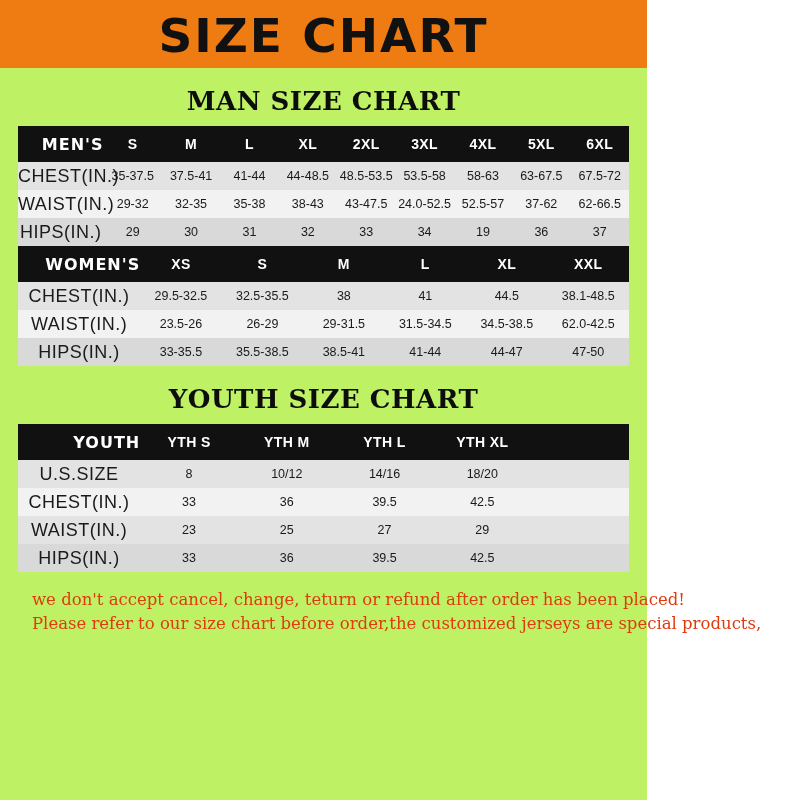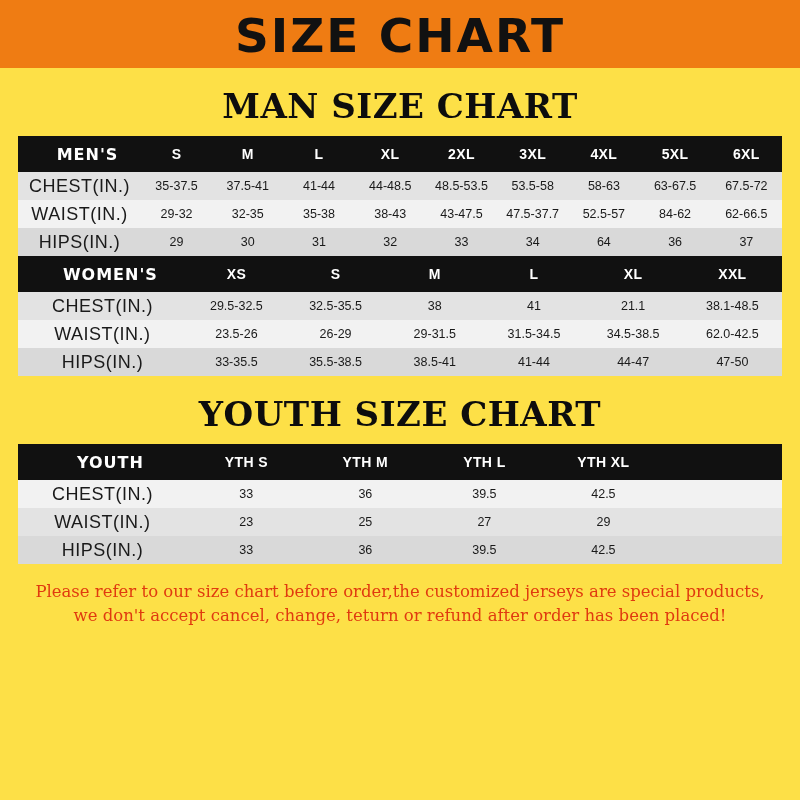--- a/index.html
+++ b/index.html
@@ -8,23 +8,23 @@
   }
   body {
     width: 800px;
     height: 800px;
     background: #ffffff;
     font-family: "Liberation Sans", sans-serif;
     overflow: hidden;
   }
   .page {
     position: relative;
-    width: 800px;
+    width: 647px;
     height: 800px;
-    background: #fde047;
+    background: #bef264;
     box-sizing: border-box;
   }
   
   .header-band {
     position: relative;
     height: 68px;
     background: #ef7c13;
     display: flex;
     align-items: center;
     justify-content: center;
@@ -39,21 +39,21 @@
     margin-top: 2px;
   }
   .content {
     padding: 0 18px;
     box-sizing: border-box;
   }
   .section-title {
     text-align: center;
     font-family: "DejaVu Serif", serif;
     font-weight: bold;
-    font-size: 34px;
+    font-size: 26px;
     color: #0d0d0d;
     letter-spacing: 0.5px;
     margin: 18px 0 10px 0;
   }
   table.size-table {
     width: 100%;
     border-collapse: collapse;
     table-layout: fixed;
   }
   table.size-table th,
@@ -68,22 +68,22 @@
   }
   table.size-table thead th {
     background: #111111;
     color: #ffffff;
     font-weight: bold;
     font-size: 14px;
     height: 36px;
     letter-spacing: 0.4px;
   }
   table.size-table thead th.rowlabel {
-    text-align: center;
-    padding-left: 16px;
+    text-align: right;
+    padding-left: 0;
     font-family: "DejaVu Sans", sans-serif;
     font-size: 16px;
     letter-spacing: 1px;
   }
   table.size-table tbody td.rowlabel {
     font-weight: normal;
     letter-spacing: 0.5px;
     font-size: 18px;
   }
   table.size-table tbody tr.shade-a td {
@@ -152,34 +152,34 @@
           <td>63-67.5</td>
           <td>67.5-72</td>
         </tr>
         <tr class="shade-b">
           <td class="rowlabel">WAIST(IN.)</td>
           <td>29-32</td>
           <td>32-35</td>
           <td>35-38</td>
           <td>38-43</td>
           <td>43-47.5</td>
-          <td>47.5-37.7</td>
+          <td>24.0-52.5</td>
           <td>52.5-57</td>
-          <td>84-62</td>
+          <td>37-62</td>
           <td>62-66.5</td>
         </tr>
         <tr class="shade-c">
           <td class="rowlabel">HIPS(IN.)</td>
           <td>29</td>
           <td>30</td>
           <td>31</td>
           <td>32</td>
           <td>33</td>
           <td>34</td>
-          <td>64</td>
+          <td>19</td>
           <td>36</td>
           <td>37</td>
         </tr>
       </tbody>
     </table>
 
     <table class="size-table tbl-women">
       <thead>
         <tr>
           <th class="rowlabel" style="width:20%">WOMEN'S</th>
@@ -191,21 +191,21 @@
           <th>XXL</th>
         </tr>
       </thead>
       <tbody>
         <tr class="shade-a">
           <td class="rowlabel">CHEST(IN.)</td>
           <td>29.5-32.5</td>
           <td>32.5-35.5</td>
           <td>38</td>
           <td>41</td>
-          <td>21.1</td>
+          <td>44.5</td>
           <td>38.1-48.5</td>
         </tr>
         <tr class="shade-b">
           <td class="rowlabel">WAIST(IN.)</td>
           <td>23.5-26</td>
           <td>26-29</td>
           <td>29-31.5</td>
           <td>31.5-34.5</td>
           <td>34.5-38.5</td>
           <td>62.0-42.5</td>
@@ -228,20 +228,28 @@
         <tr>
           <th class="rowlabel" style="width:20%">YOUTH</th>
           <th>YTH S</th>
           <th>YTH M</th>
           <th>YTH L</th>
           <th>YTH XL</th>
           <th></th>
         </tr>
       </thead>
       <tbody>
+        <tr class="shade-a">
+          <td class="rowlabel">U.S.SIZE</td>
+          <td>8</td>
+          <td>10/12</td>
+          <td>14/16</td>
+          <td>18/20</td>
+          <td></td>
+        </tr>
         <tr class="shade-b">
           <td class="rowlabel">CHEST(IN.)</td>
           <td>33</td>
           <td>36</td>
           <td>39.5</td>
           <td>42.5</td>
           <td></td>
         </tr>
         <tr class="shade-a">
           <td class="rowlabel">WAIST(IN.)</td>
@@ -256,18 +264,18 @@
           <td>33</td>
           <td>36</td>
           <td>39.5</td>
           <td>42.5</td>
           <td></td>
         </tr>
       </tbody>
     </table>
 
     <div class="footer-note">
+      <div>we don't accept cancel, change, teturn or refund after order has been placed!</div>
       <div>Please refer to our size chart before order,the customized jerseys are special products,</div>
-      <div>we don't accept cancel, change, teturn or refund after order has been placed!</div>
     </div>
 
   </div>
 </div>
 
 </body></html>

